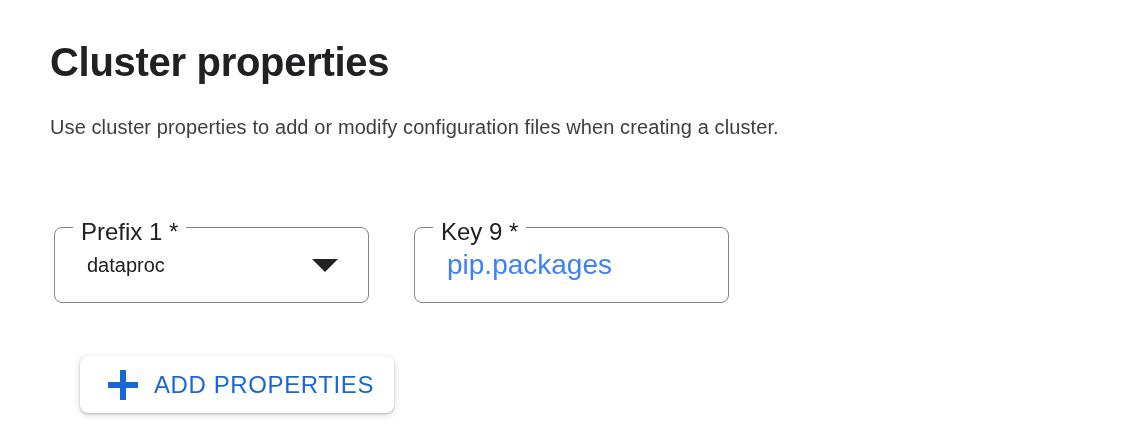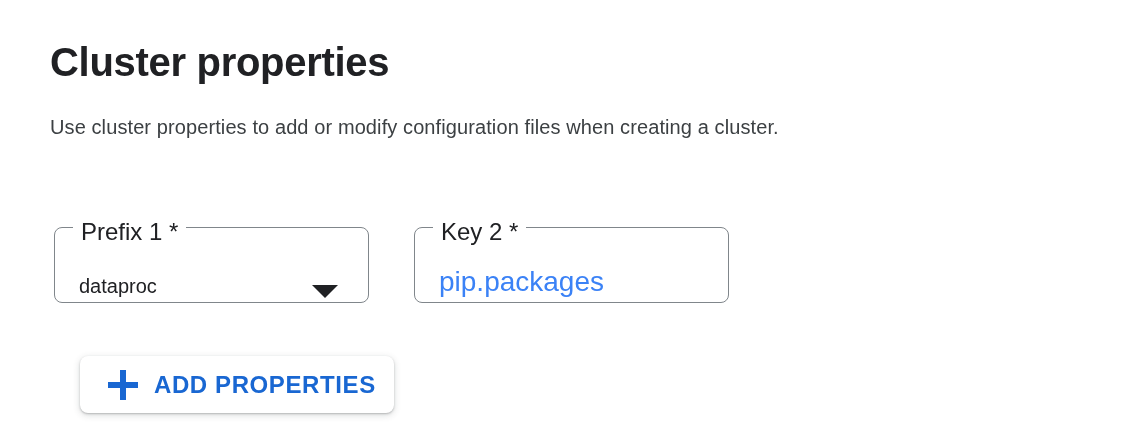--- a/index.html
+++ b/index.html
@@ -32,21 +32,22 @@
     margin-top: 84px;
   }
   .field {
     position: relative;
     width: 315px;
     height: 76px;
     border: 1.5px solid #80868b;
     border-radius: 8px;
     background: #ffffff;
     display: flex;
-    align-items: flex-end;
+    align-items: center;
+    padding-left: 8px;
   }
   .field-label {
     position: absolute;
     top: -14px;
     left: 14px;
     background: #ffffff;
     padding: 0 8px;
     font-size: 24px;
     font-weight: 500;
     color: #202124;
@@ -108,21 +109,21 @@
     background: #1967d2;
   }
   .plus-icon::before {
     left: 0; right: 0; top: 12px; height: 6px;
   }
   .plus-icon::after {
     top: 0; bottom: 0; left: 12px; width: 6px;
   }
   .add-button-label {
     font-size: 24px;
-    font-weight: 700;
+    font-weight: 400;
     letter-spacing: 0.6px;
     color: #1967d2;
     white-space: nowrap;
   }
 </style>
 </head>
 <body>
 
 <div class="page">
 
@@ -132,21 +133,21 @@
 
   <div class="fields-row">
 
     <div class="field combobox">
       <span class="field-label">Prefix 1 *</span>
       <span class="combobox-value">dataproc</span>
       <span class="caret-down"></span>
     </div>
 
     <div class="field">
-      <span class="field-label">Key 2 *</span>
+      <span class="field-label">Key 9 *</span>
       <input class="field-input" type="text" value="pip.packages" style="">
     </div>
 
 
   </div>
 
   <button class="add-button">
     <span class="plus-icon"></span>
     <span class="add-button-label">ADD PROPERTIES</span>
   </button>

